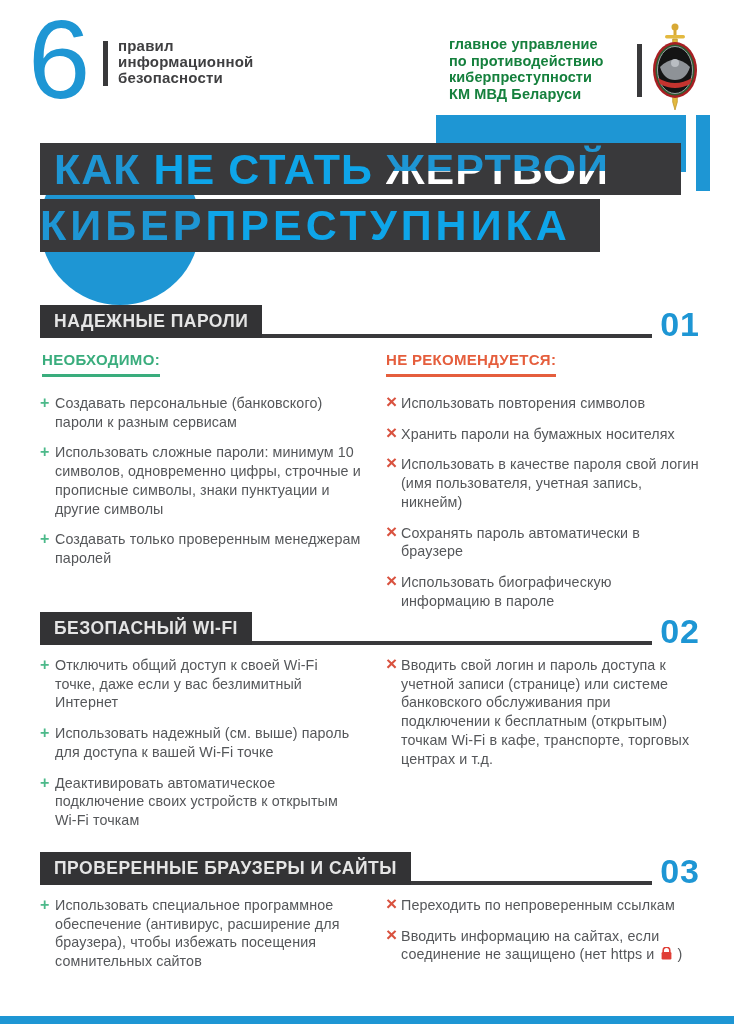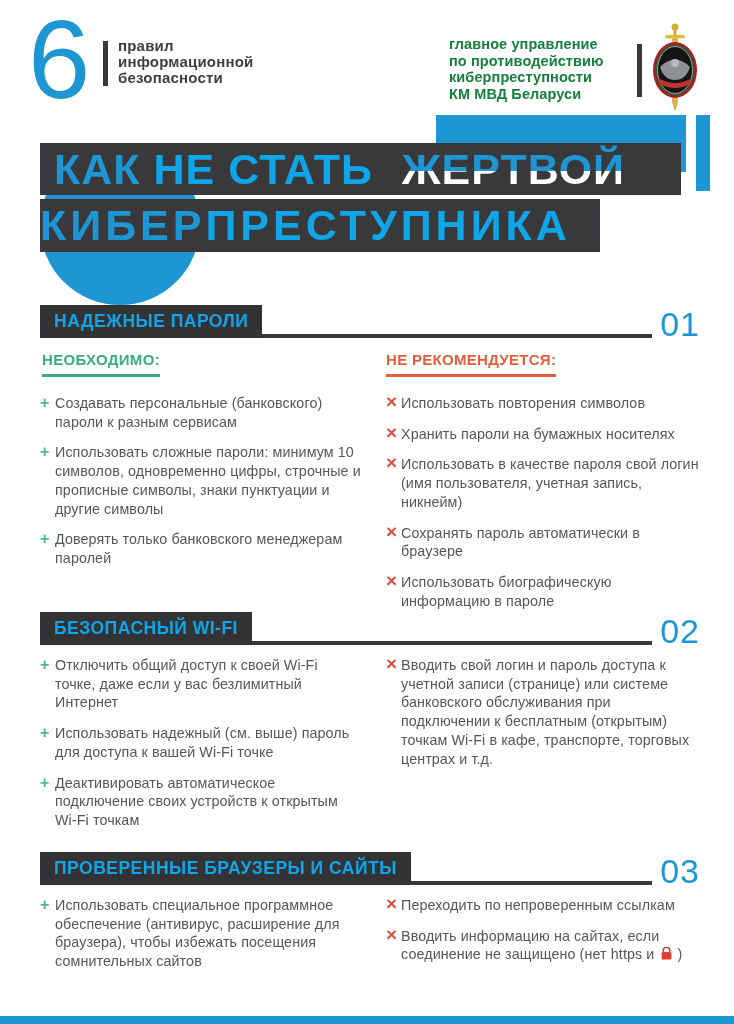--- a/index.html
+++ b/index.html
@@ -24,30 +24,30 @@
   #blue-tab{position:absolute;left:696px;top:115px;width:14px;height:76px;background:#1e96d4;z-index:1;}
   .title-bar{position:absolute;left:40px;background:#39393b;color:#fff;z-index:2;
              font-weight:700;white-space:nowrap;overflow:hidden;}
   #bar1{top:143px;width:627px;height:52px;font-size:43px;line-height:52px;
         padding-left:14px;letter-spacing:1px;}
   #bar2{top:199px;width:560px;height:53px;font-size:43px;line-height:53px;
         padding-left:0;letter-spacing:4px;}
   .t-blue{color:#1e96d4;}
   .t-white{color:#0ea5e9;}
   .t-split{background:linear-gradient(180deg,#1e96d4 54%,#ffffff 54%);
-           -webkit-background-clip:text;background-clip:text;color:transparent;margin-left:16px;}
+           -webkit-background-clip:text;background-clip:text;color:transparent;}
 
   
   .section{position:absolute;left:40px;width:660px;z-index:3;}
   .sec-head{position:relative;height:33px;}
   .sec-rule{position:absolute;left:0;right:48px;bottom:0;height:4px;background:#39393b;}
-  .sec-bar{position:absolute;left:0;top:0;height:33px;background:#333335;color:#0ea5e9;
+  .sec-bar{position:absolute;left:0;top:0;height:33px;background:#333335;color:#e5e5e5;
            font-weight:700;font-size:17.5px;line-height:33px;padding:0 14px;letter-spacing:.5px;white-space:nowrap;}
   .sec-num{position:absolute;right:0;bottom:-3px;color:#1e96d4;font-size:34px;
-           font-weight:400;line-height:1;letter-spacing:1px;}
+           font-weight:700;line-height:1;letter-spacing:1px;}
   .labels{display:flex;margin:13px 0 0 2px;}
   .lbl-wrap-do{width:344px;}
   .lbl{display:inline-block;font-weight:700;font-size:15px;padding-bottom:6px;
        border-bottom:3px solid;letter-spacing:.3px;}
   .lbl-do{color:#3aad7d;border-color:#3aad7d;}
   .lbl-dont{color:#e55e3d;border-color:#e55e3d;}
   .cols{display:flex;}
   .cols.with-labels{margin-top:17px;}
   .cols.no-labels{margin-top:11px;}
   .col-do{width:322px;}
@@ -113,21 +113,21 @@
             <div class="item">
               <span class="mk mk-do">+</span>
               <span class="txt">Создавать персональные (банковского) пароли к разным сервисам</span>
             </div>
             <div class="item">
               <span class="mk mk-do">+</span>
               <span class="txt">Использовать сложные пароли: минимум 10 символов, одновременно цифры, строчные и прописные символы, знаки пунктуации и другие символы</span>
             </div>
             <div class="item">
               <span class="mk mk-do">+</span>
-              <span class="txt">Доверять только банковского менеджерам паролей</span>
+              <span class="txt">Создавать только проверенным менеджерам паролей</span>
             </div>
           </div>
           <div class="col-dont">
             <div class="item">
               <span class="mk mk-dont">×</span>
               <span class="txt">Использовать повторения символов</span>
             </div>
             <div class="item">
               <span class="mk mk-dont">×</span>
               <span class="txt">Хранить пароли на бумажных носителях</span>

